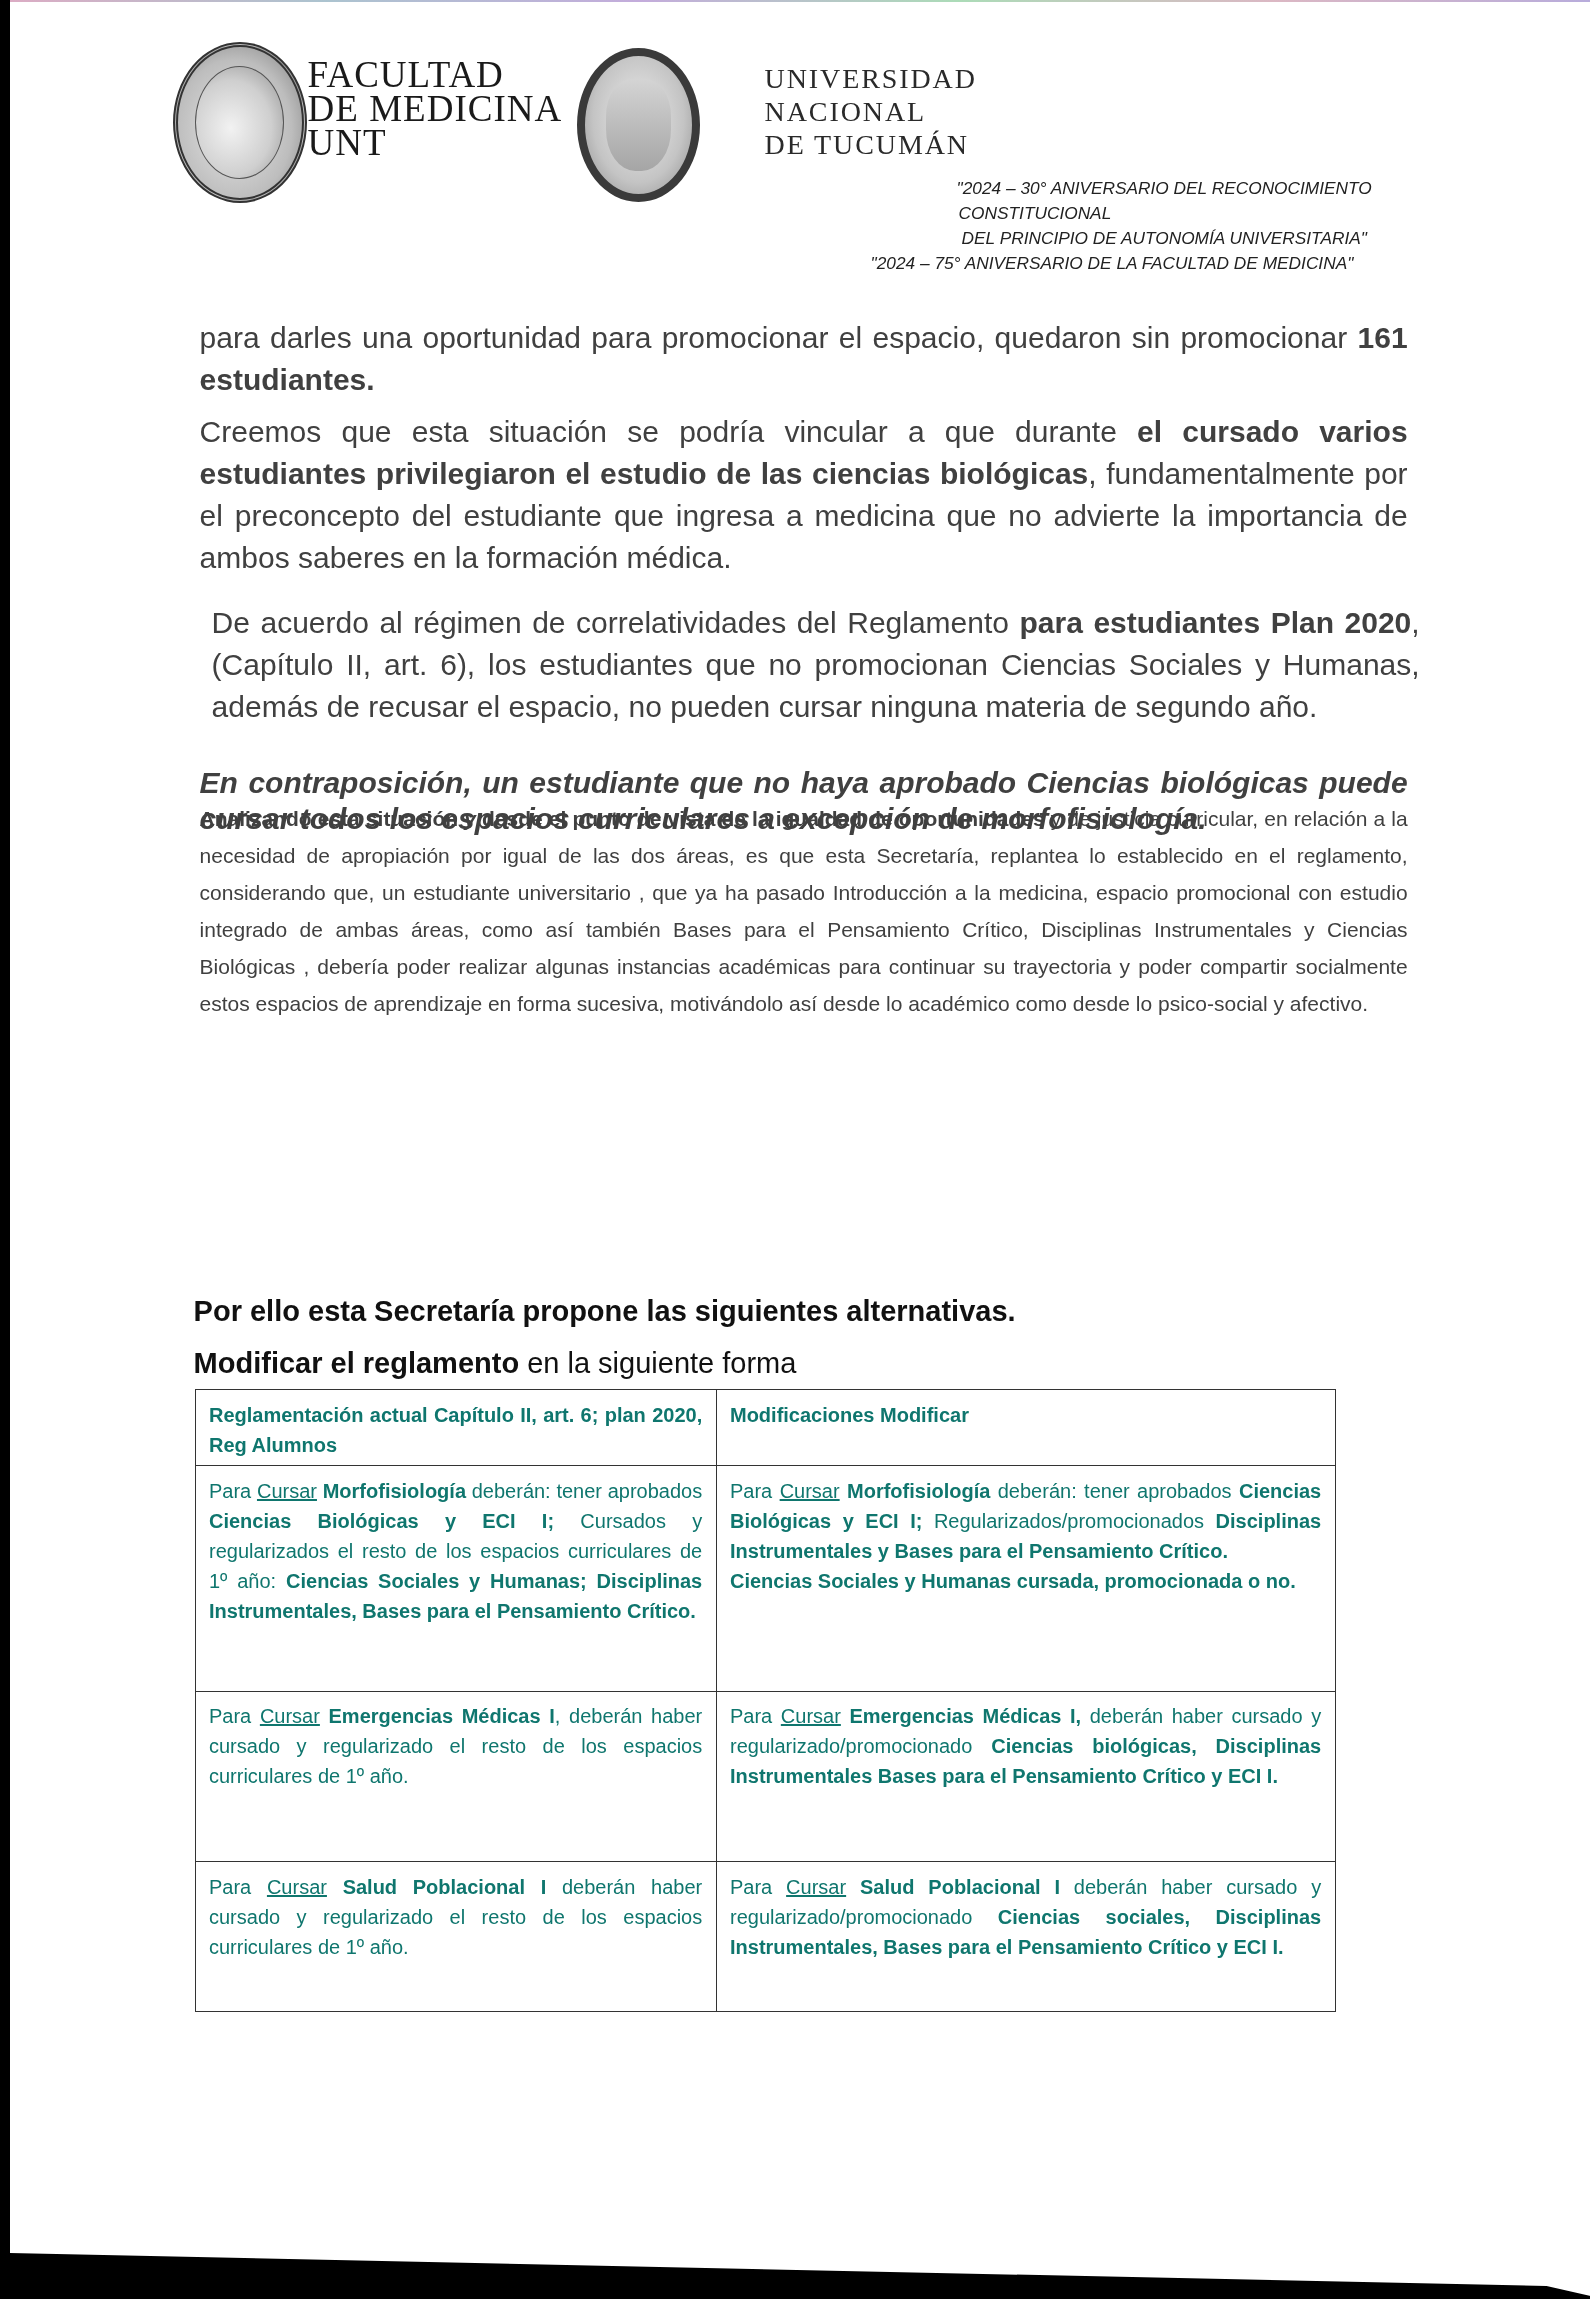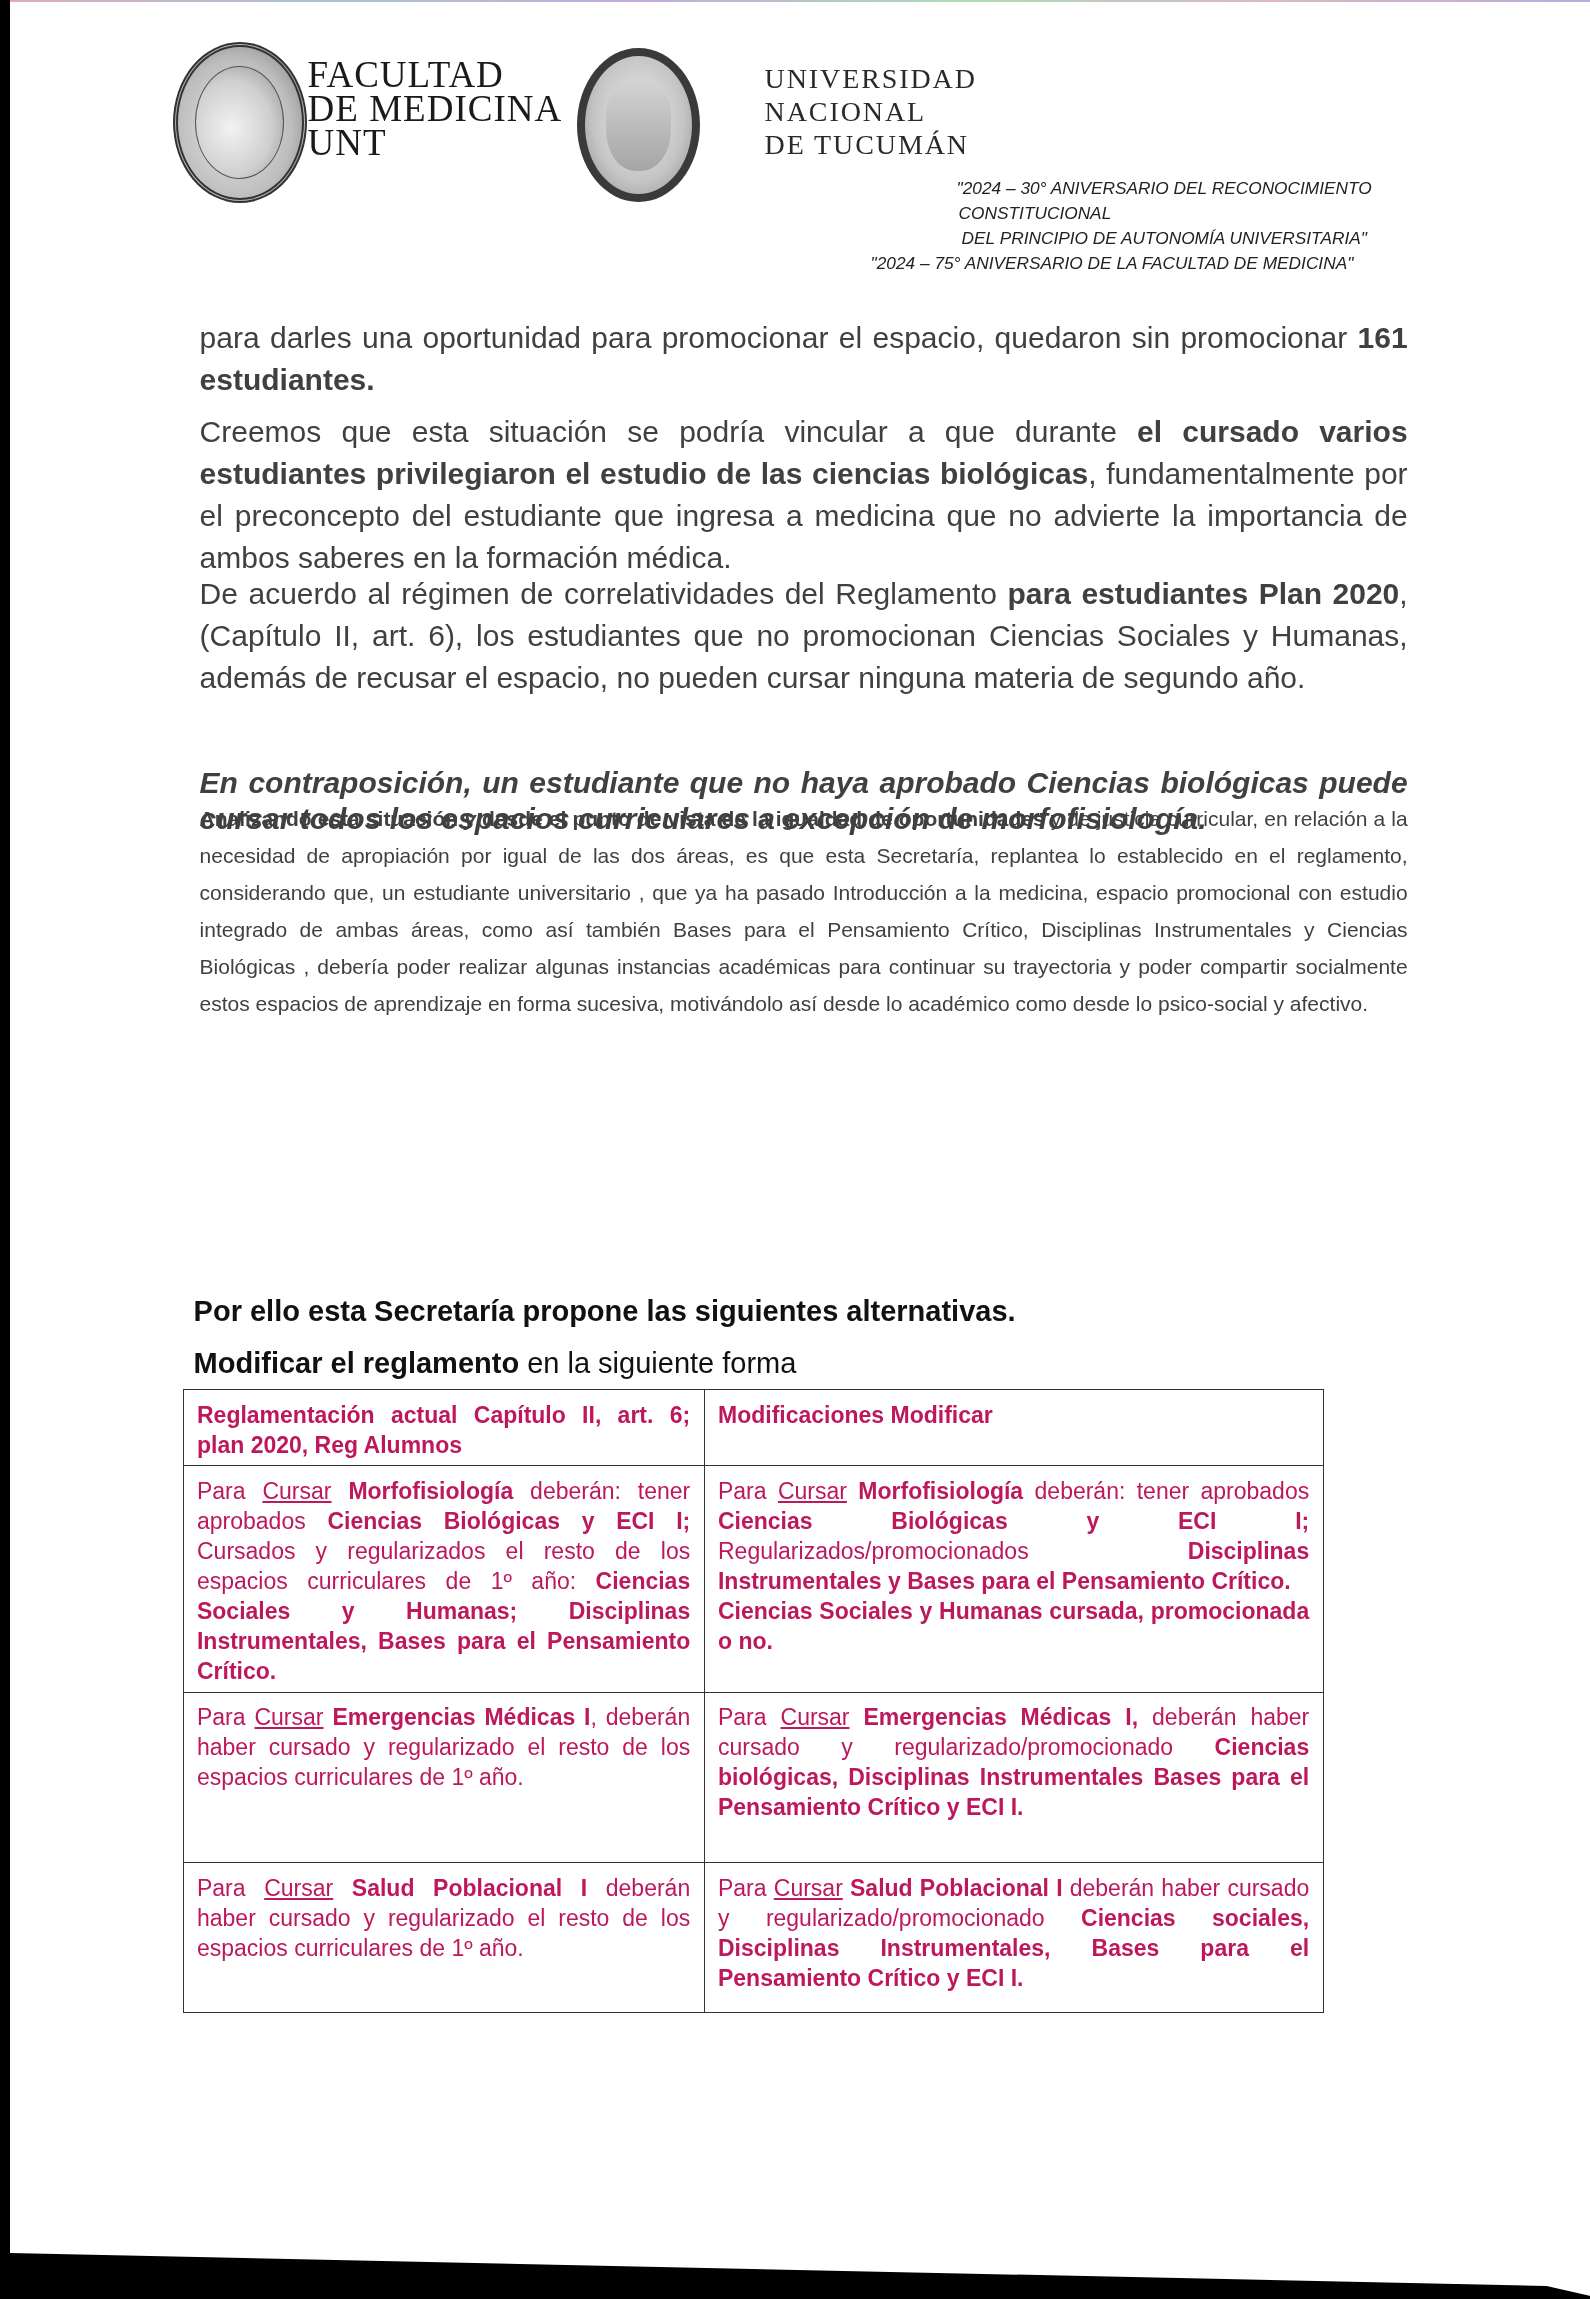--- a/index.html
+++ b/index.html
@@ -58,23 +58,23 @@
     position: absolute; left: 190px; width: 1208px;
     font-size: 30px; line-height: 42px; text-align: justify; color: #404040;
   }
   .body-text p { margin: 0; }
   b { font-weight: bold; }
   .sec-heading {
     position: absolute; left: 184px; font-size: 29px; font-weight: bold; color: #111; white-space: nowrap;
   }
   
   table.reg {
-    position: absolute; left: 173px; top: 1389px; width: 1139px;
+    position: absolute; left: 185px; top: 1389px; width: 1139px;
     border-collapse: collapse; table-layout: fixed;
-    font-size: 23px; line-height: 30px; color: #be185d;
+    font-size: 20px; line-height: 30px; color: #0f766e;
   }
   table.reg td {
     border: 1.9px solid #333; vertical-align: top; padding: 9.6px 13.4px 5.8px 13.4px; text-align: justify;
   }
   table.reg col.c1 { width: 521px; }
   table.reg col.c2 { width: 619px; }
   table.reg .hdr td { font-weight: bold; height: 60px; }
   u { text-decoration: underline; }
   .r1 td { height: 209px; }
   .r2 td { height: 154px; }
@@ -106,21 +106,21 @@
   <div class="motto" style="left:949px; top:203px;">CONSTITUCIONAL</div>
   <div class="motto" style="left:941px; top:228px;margin-left:11px;">DEL PRINCIPIO DE AUTONOMÍA UNIVERSITARIA"</div>
   <div class="motto" style="left:861px; top:253px;">"2024 – 75° ANIVERSARIO DE LA FACULTAD DE MEDICINA"</div>
 
   <div class="body-text" style="top:317px;">
     <p><span>para darles una oportunidad para promocionar el espacio, quedaron sin promocionar </span><b>161 estudiantes.</b></p>
   </div>
   <div class="body-text" style="top:402px;margin-top:9px;">
     <p><span>Creemos que esta situación se podría vincular a que durante </span><b>el cursado varios estudiantes privilegiaron el estudio de las ciencias biológicas</b><span>, fundamentalmente por el preconcepto del estudiante que ingresa a medicina que no advierte la importancia de ambos saberes en la formación médica.</span></p>
   </div>
-  <div class="body-text" style="top:573px;">
+  <div class="body-text" style="top:602px;margin-left:12px;">
     <p><span>De acuerdo al régimen de correlatividades del Reglamento </span><b>para estudiantes Plan 2020</b><span>, (Capítulo II, art. 6), los estudiantes que no promocionan Ciencias Sociales y Humanas, además de recusar el espacio, no pueden cursar ninguna materia de segundo año.</span></p>
   </div>
   <div class="body-text" style="top:765px; line-height:36px; font-weight:bold; font-style:italic;">
     <p>En contraposición, un estudiante que no haya aprobado Ciencias biológicas puede cursar todos los espacios curriculares a excepción de morfofisiología.</p>
   </div>
   <div class="body-text" style="top:800px; line-height:37px; font-size:21px;">
     <p><b>Analizando esta situación </b><b><i>y</i></b><b> desde el punto de vista de la igualdad de oportunidades</b><span> y de justicia curricular, en relación a la necesidad de apropiación por igual de las dos áreas, es que esta Secretaría, replantea lo establecido en el reglamento, considerando que,  un estudiante universitario , que ya ha pasado Introducción a la medicina, espacio  promocional con estudio integrado de ambas áreas, como así también Bases para el Pensamiento Crítico, Disciplinas Instrumentales y Ciencias Biológicas ,  debería poder realizar algunas instancias académicas para continuar su trayectoria y poder compartir socialmente estos espacios de aprendizaje en forma sucesiva, motivándolo así desde lo académico como desde lo psico-social y afectivo.</span></p>
   </div>
 
   <div class="sec-heading" style="top:1295px;">Por ello esta Secretaría propone las siguientes alternativas.</div>

